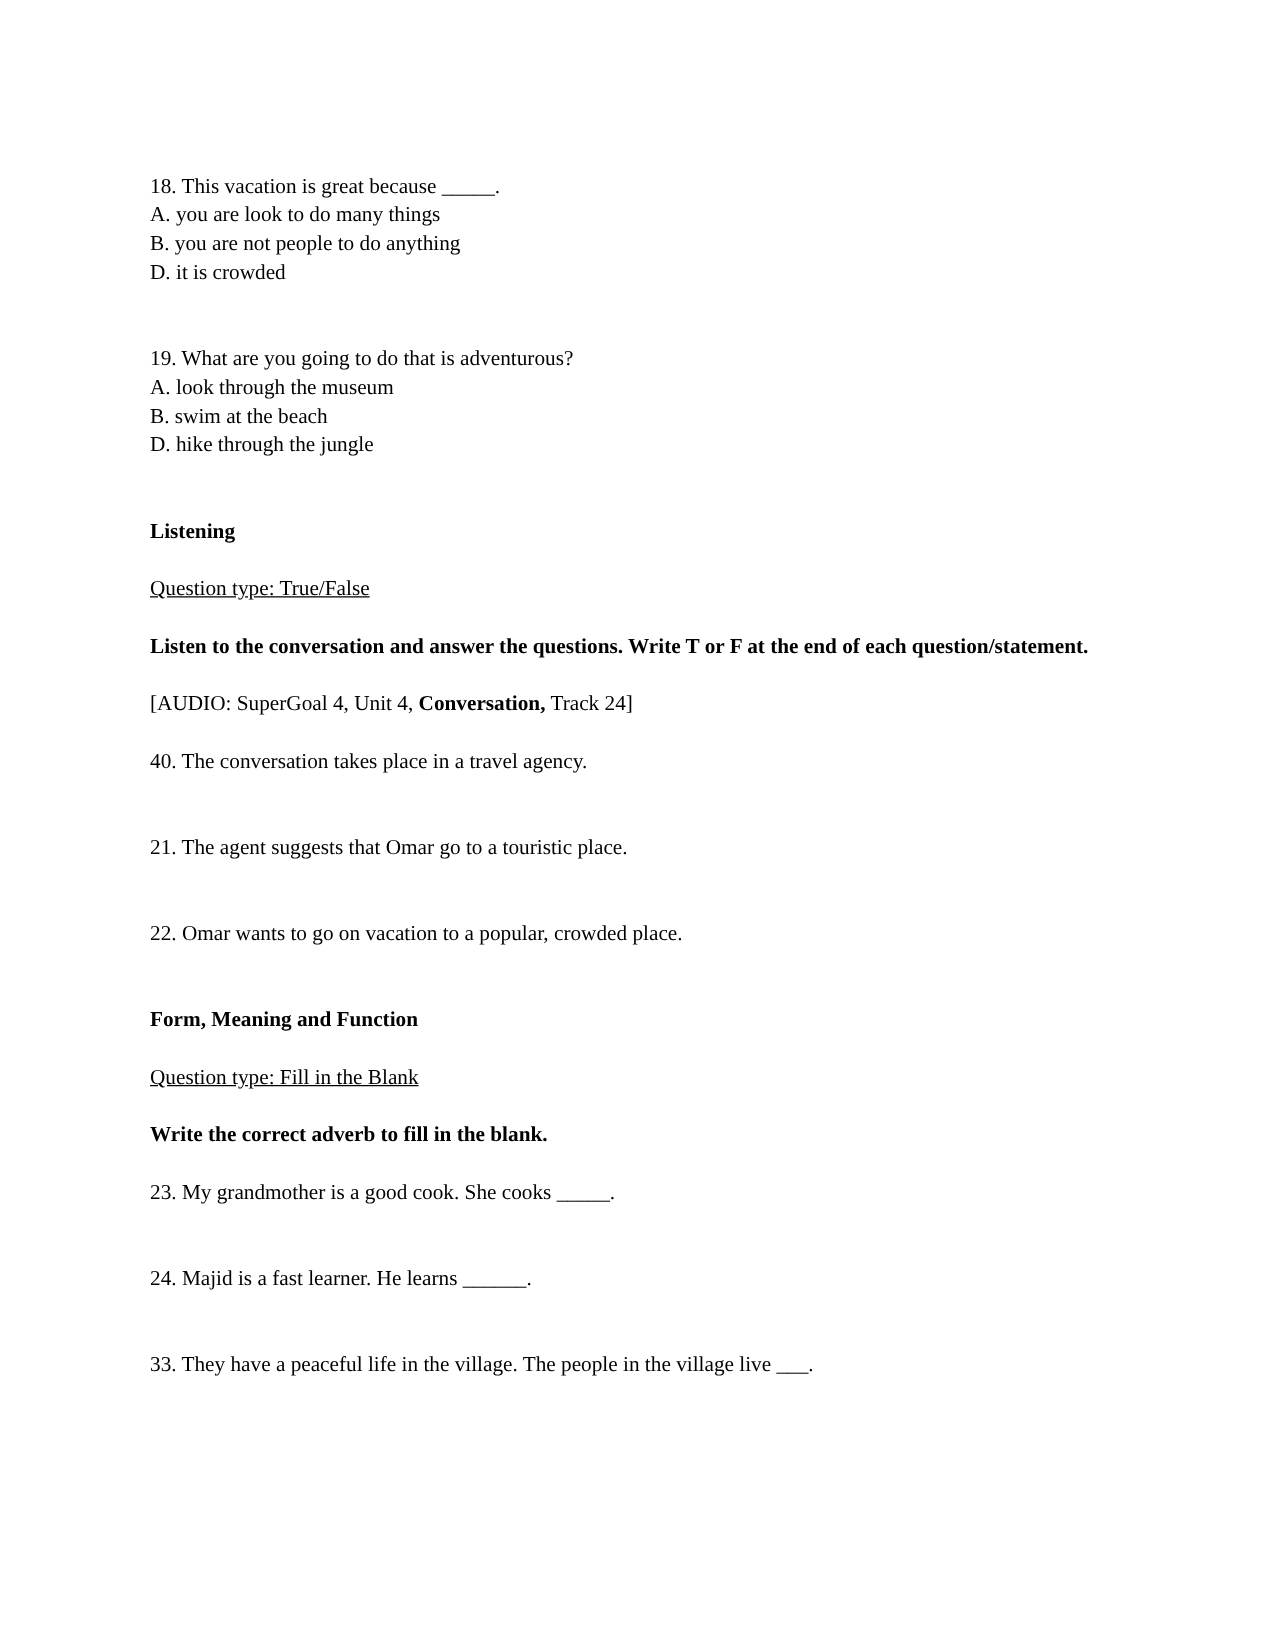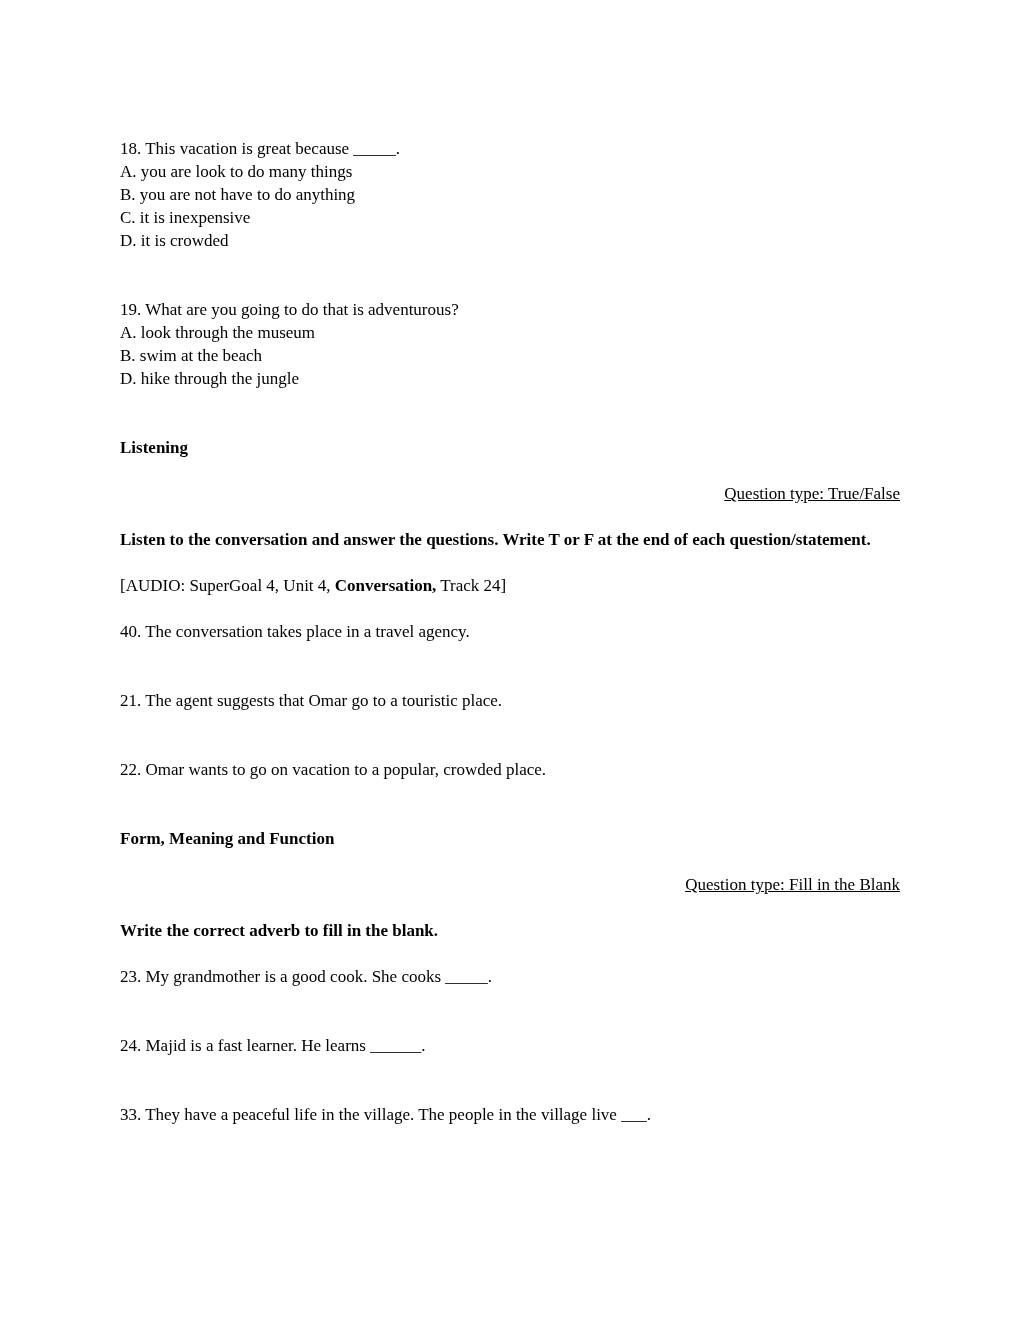--- a/index.html
+++ b/index.html
@@ -29,33 +29,32 @@
     margin: 0;
     padding: 0;
   }
   section {
     margin: 0;
     padding: 0;
   }
   .gap-1 { margin-bottom: 23px; }   
   .gap-2 { margin-bottom: 46px; }   
   .bold { font-weight: bold; }
-  .underline { text-decoration: underline; text-align: right; }
+  .underline { text-decoration: underline; }
 </style>
 </head>
 <body>
 
 <div class="page">
   <div class="content">
 
     <section class="block gap-2">
       <p class="line">18. This vacation is great because _____.</p>
       <p class="line">A. you are look to do many things</p>
-      <p class="line">B. you are not have to do anything</p>
-      <p class="line">C. it is inexpensive</p>
+      <p class="line">B. you are not people to do anything</p>
       <p class="line">D. it is crowded</p>
     </section>
 
     <section class="block gap-2">
       <p class="line">19. What are you going to do that is adventurous?</p>
       <p class="line">A. look through the museum</p>
       <p class="line">B. swim at the beach</p>
       <p class="line">D. hike through the jungle</p>
     </section>
 

